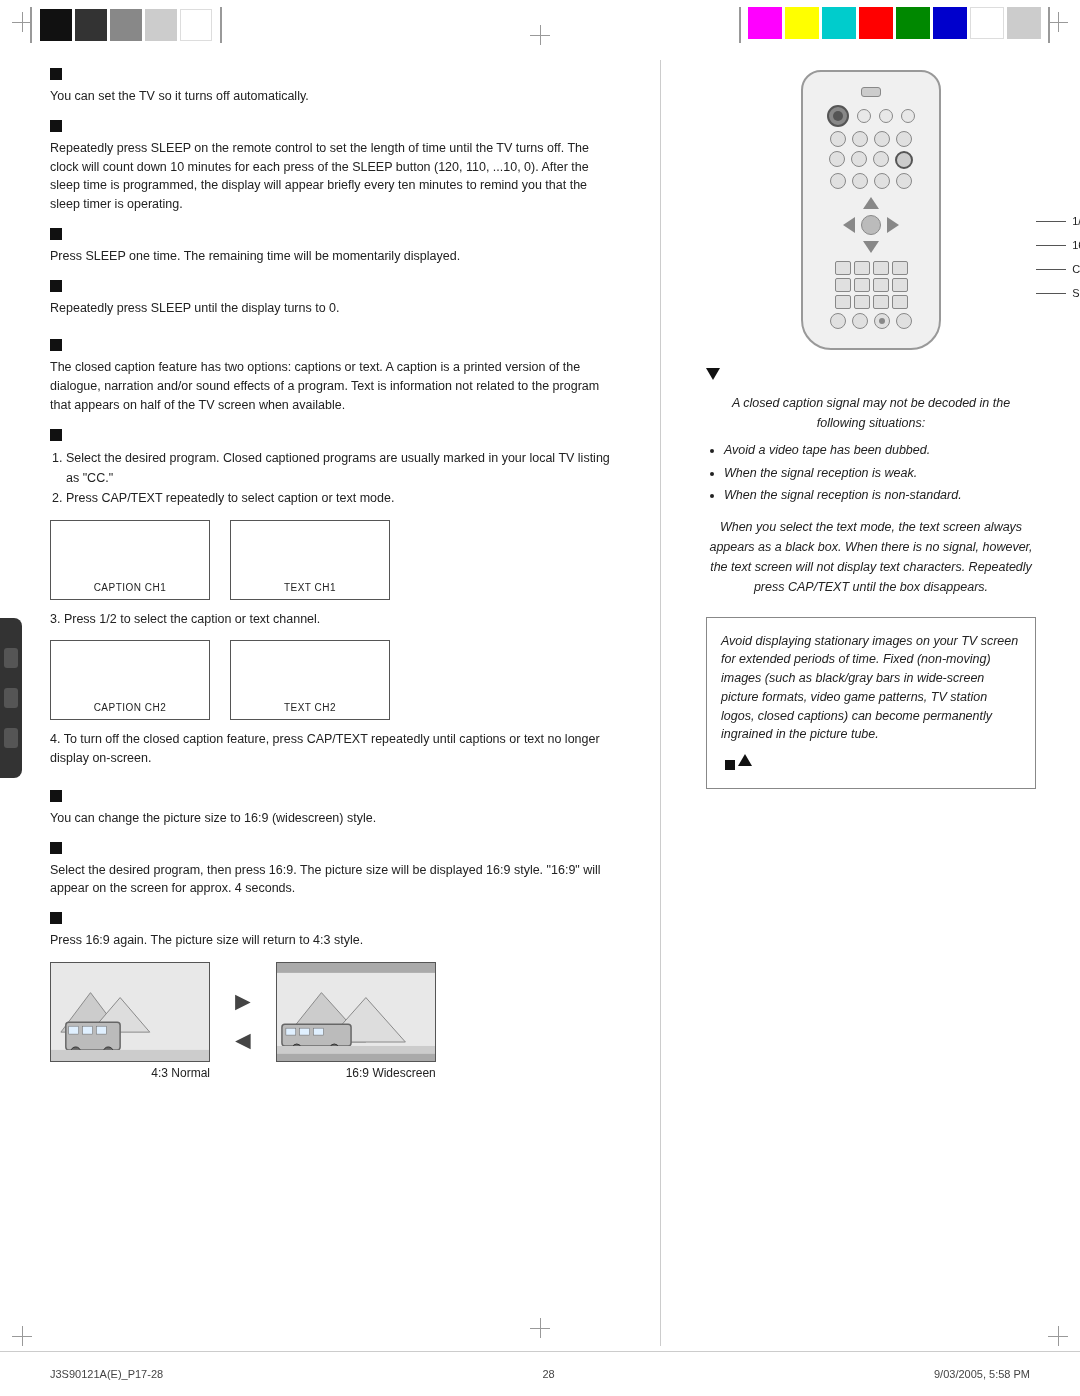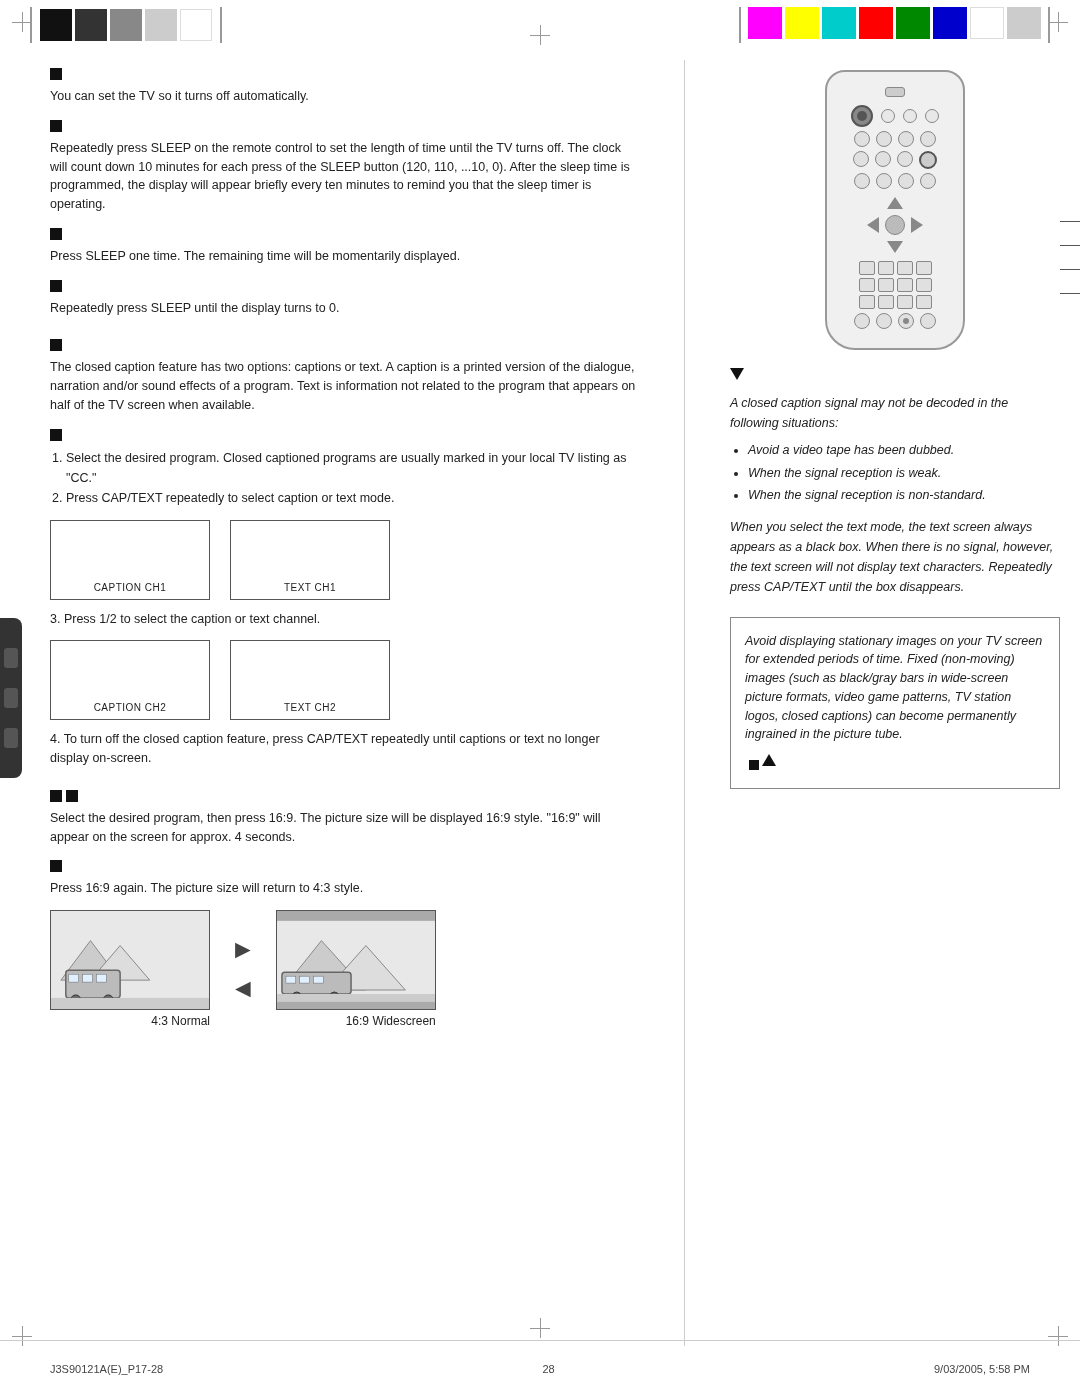--- a/index.html
+++ b/index.html
@@ -29,21 +29,21 @@
       align-items: center;
     }
     .color-blocks {
       display: flex;
       gap: 3px;
     }
 
     
     .main-content {
       display: flex;
-      padding: 10px 20px 0 50px;
+      padding: 10px 44px 0 50px;
       gap: 30px;
       height: calc(100% - 100px);
     }
 
     
     .left-col {
       flex: 1;
       padding-right: 10px;
     }
 
@@ -279,43 +279,43 @@
       font-size: 12.5px;
       line-height: 1.6;
       font-style: italic;
     }
 
     .italic-note {
       font-style: italic;
       font-size: 12.5px;
       line-height: 1.6;
       margin: 6px 0;
+      text-align: center;
     }
     .bullet-list {
       margin-left: 10px;
       font-style: italic;
       font-size: 12.5px;
       line-height: 1.8;
     }
     .bullet-list li {
       list-style: disc;
       margin-left: 8px;
     }
 
     
     .bottom-bar {
       position: absolute;
       bottom: 0;
       left: 0;
       right: 0;
-      height: 56px;
-      display: flex;
-      align-items: center;
+      height: 45px;
+      display: flex;
       justify-content: space-between;
-      padding: 0 50px;
+      padding: 16px 50px;
       border-top: 1px solid #ccc;
       font-size: 11px;
       color: #444;
     }
 
     
     .side-handle {
       position: absolute;
       left: 0;
       top: 50%;
@@ -466,20 +466,21 @@
         <div class="caption-box">
           <span class="caption-box-label">TEXT CH2</span>
         </div>
       </div>
 
       <p>4. <span>To turn off the closed caption feature, press CAP/TEXT repeatedly until captions or text no longer display on-screen.</span></p>
     </div>
 
     <div class="sub-section-gap">
       <div class="black-square"></div>
+      <p>You can change the picture size to 16:9 (widescreen) style.</p>
       <div class="black-square"></div>
       <p>Select the desired program, then press 16:9. The picture size will be displayed 16:9 style. "16:9" will appear on the screen for approx. 4 seconds.</p>
       <div class="black-square"></div>
       <p>Press 16:9 again. The picture size will return to 4:3 style.</p>
 
       
       <div class="widescreen-row">
         <div>
           <div class="tv-image-box">
             

